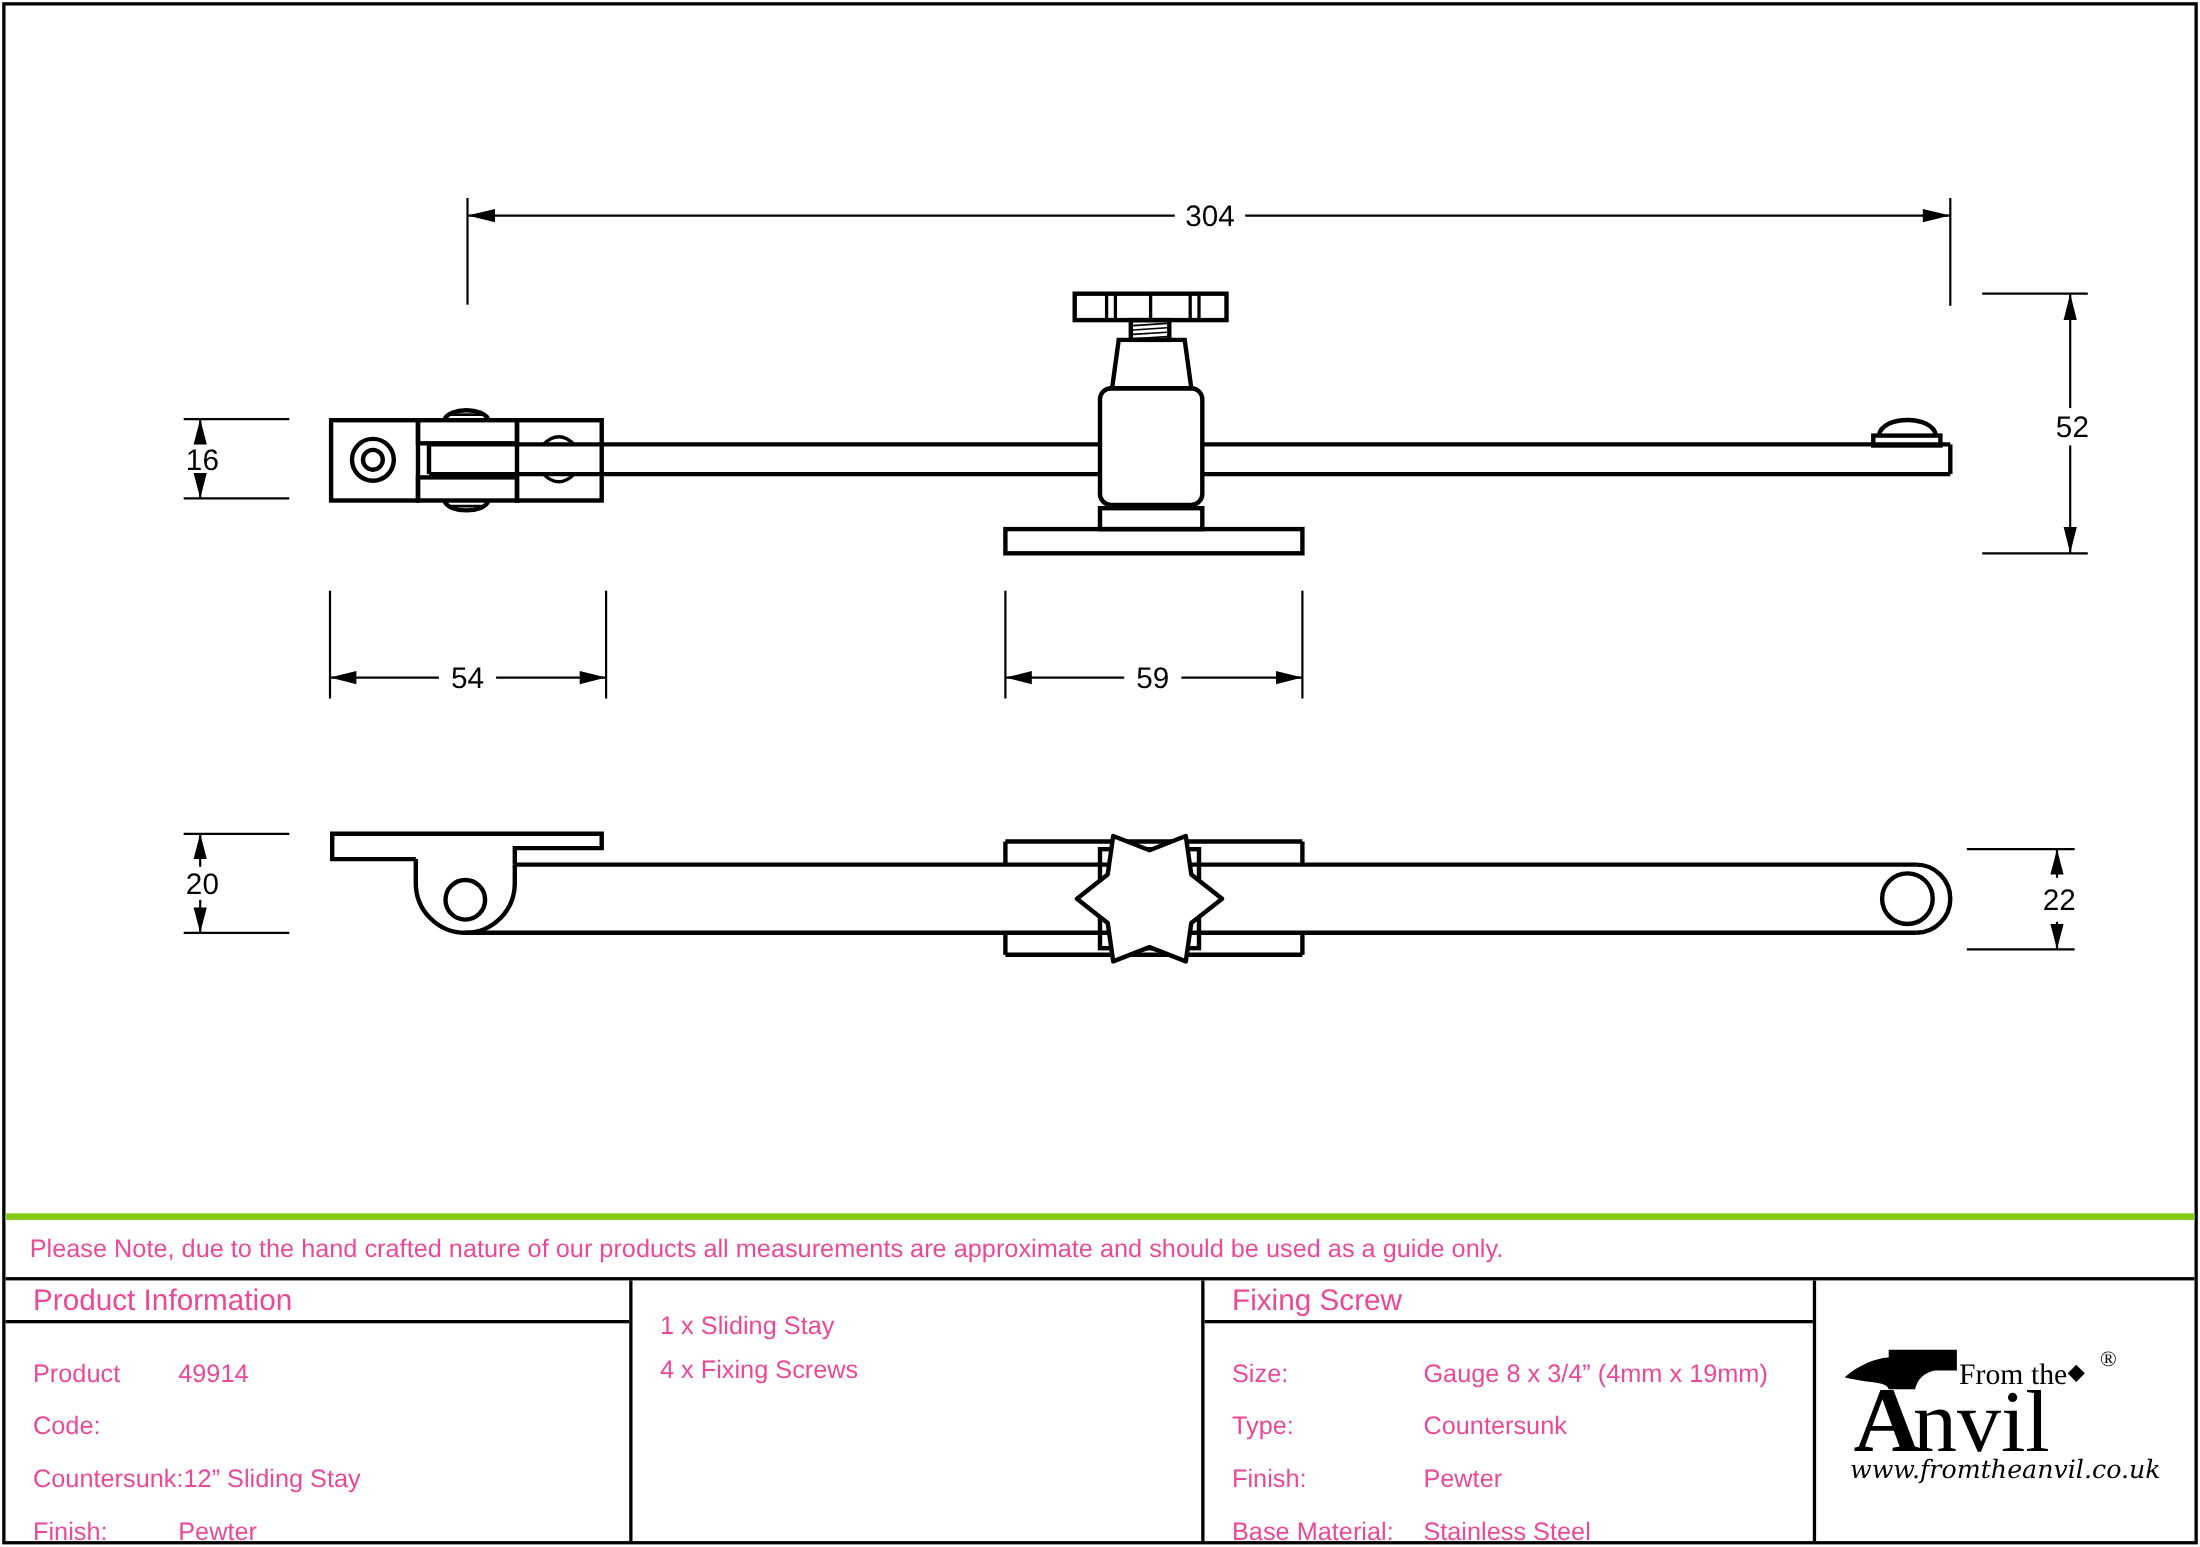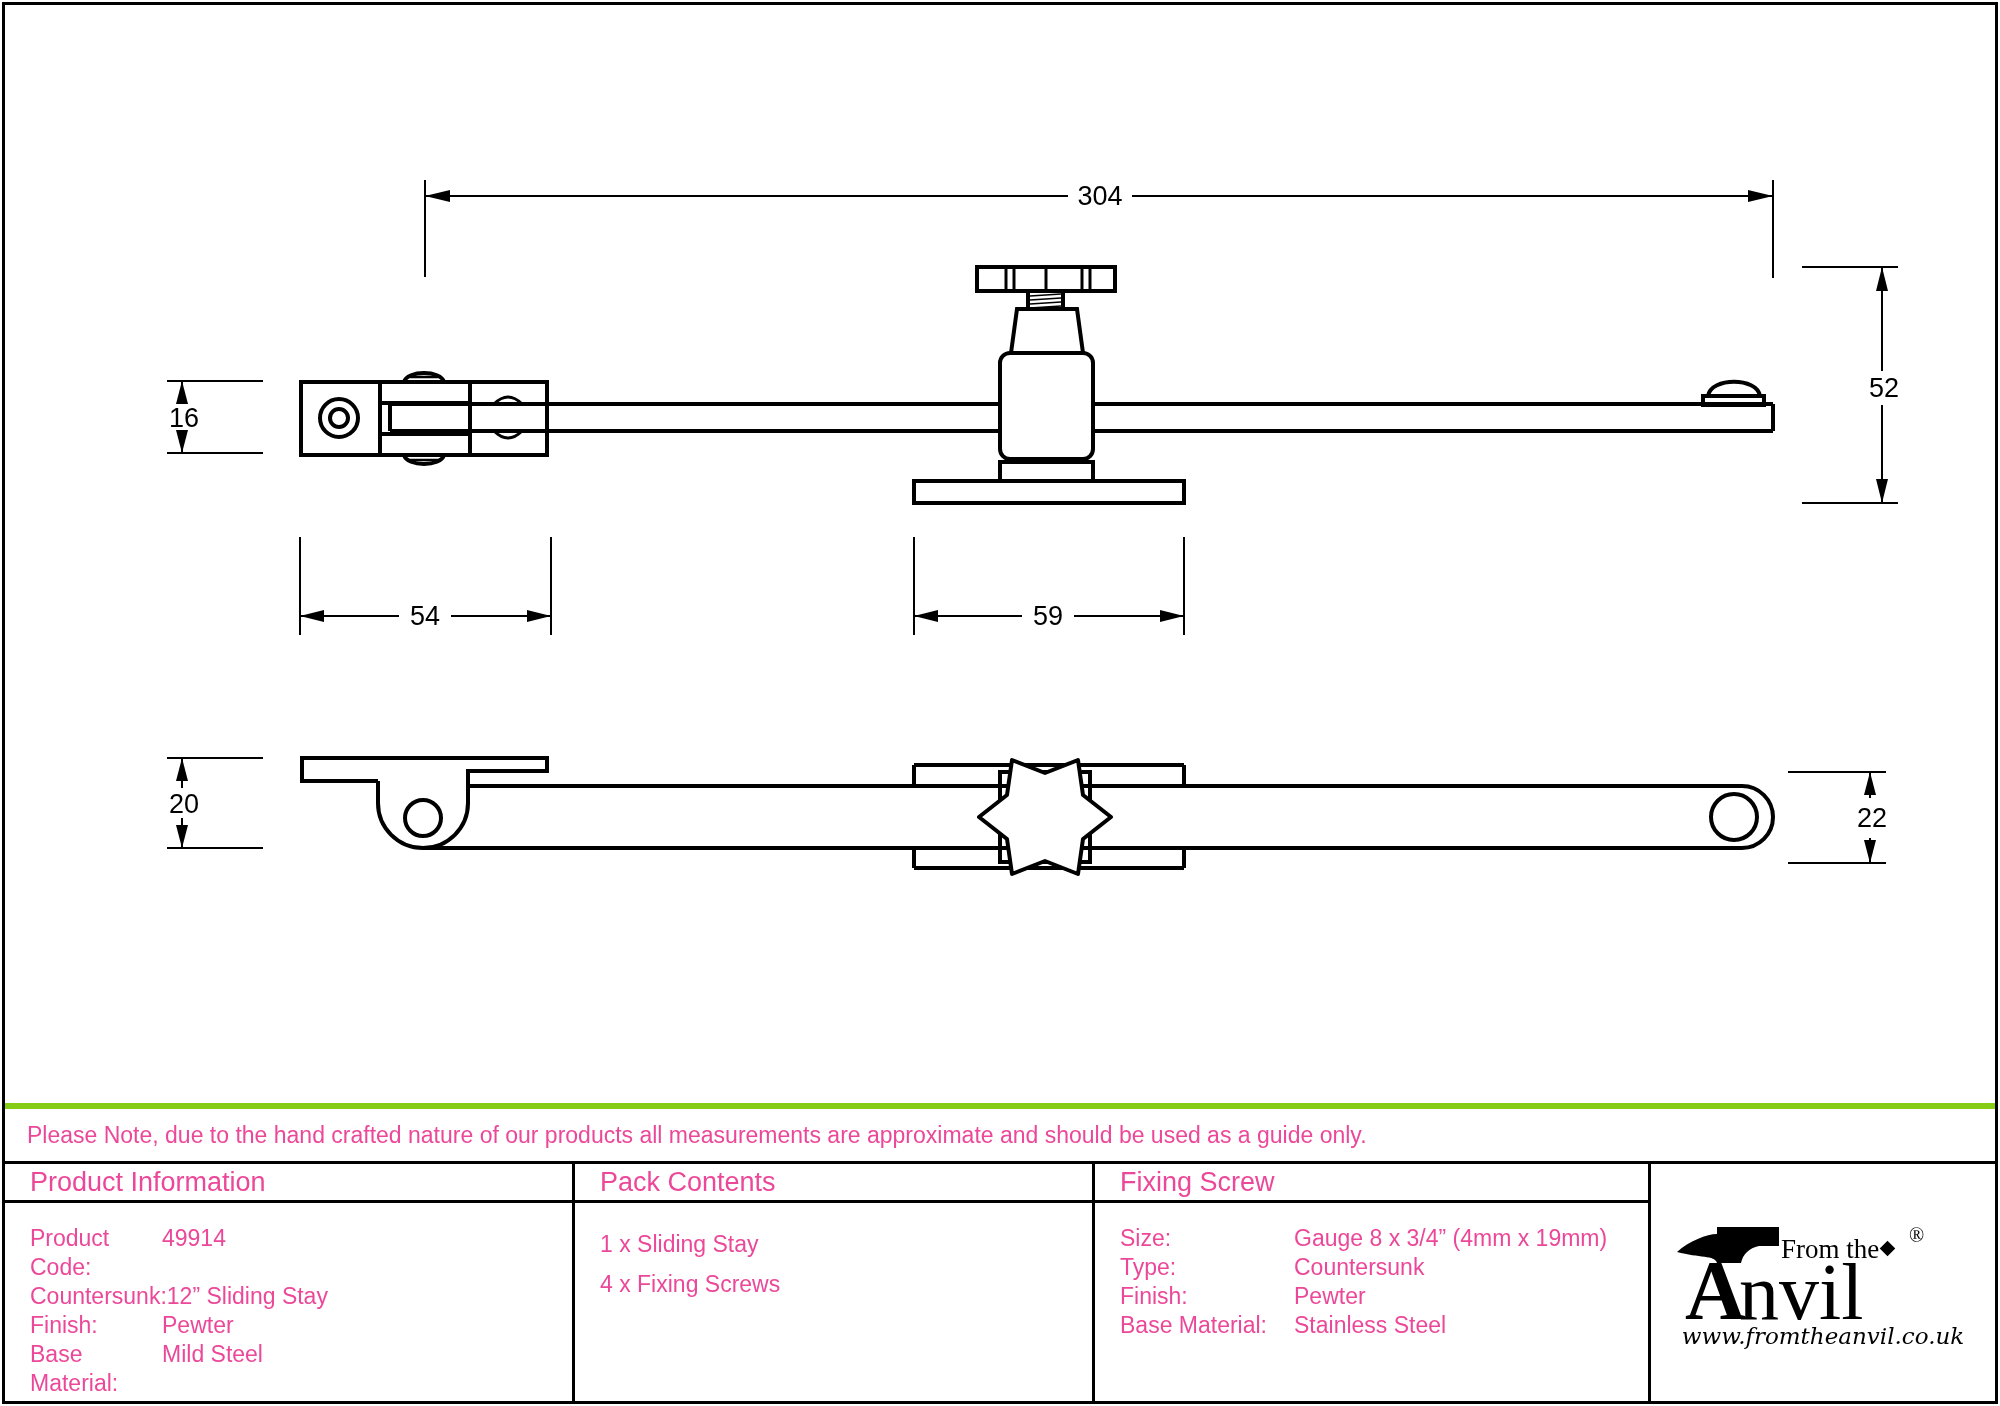--- a/index.html
+++ b/index.html
@@ -18,21 +18,21 @@
   #spec-table{position:absolute;left:5px;right:5px;top:1164px;bottom:5px;display:flex;}
   .col{box-sizing:border-box;height:100%;}
   .col + .col{border-left:3px solid #000;}
   #col-product{width:567px;}
   #col-pack{width:520px;}
   #col-screw{width:556px;}
   #col-logo{flex:1;display:flex;align-items:flex-start;justify-content:center;}
   .col-header{box-sizing:border-box;height:39px;border-bottom:3px solid #000;
               display:flex;align-items:center;padding-left:25px;font-size:27px;}
   .col-body{padding:21px 0 0 25px;font-size:23px;}
-  .kv-row{display:flex;line-height:29px;}
+  .kv-row{display:flex;line-height:48px;}
   .kv-label{flex:0 0 132px;}
   #col-screw .kv-label{flex:0 0 174px;}
   .pack-line{line-height:40px;}
   #logo-box{margin-top:52px;}
 </style>
 </head>
 <body>
 
 <div id="page">
   <div id="page-border"></div>
@@ -204,21 +204,20 @@
           <span class="kv-value">Pewter</span>
         </div>
         <div class="kv-row">
           <span class="kv-label">Base Material:</span>
           <span class="kv-value">Mild Steel</span>
         </div>
       </div>
     </div>
 
     <div class="col" id="col-pack">
-      <div class="col-header">Pack Contents</div>
       <div class="col-body">
         <div class="pack-line">1 x Sliding Stay</div>
         <div class="pack-line">4 x Fixing Screws</div>
       </div>
     </div>
 
     <div class="col" id="col-screw">
       <div class="col-header">Fixing Screw</div>
       <div class="col-body">
         <div class="kv-row">

